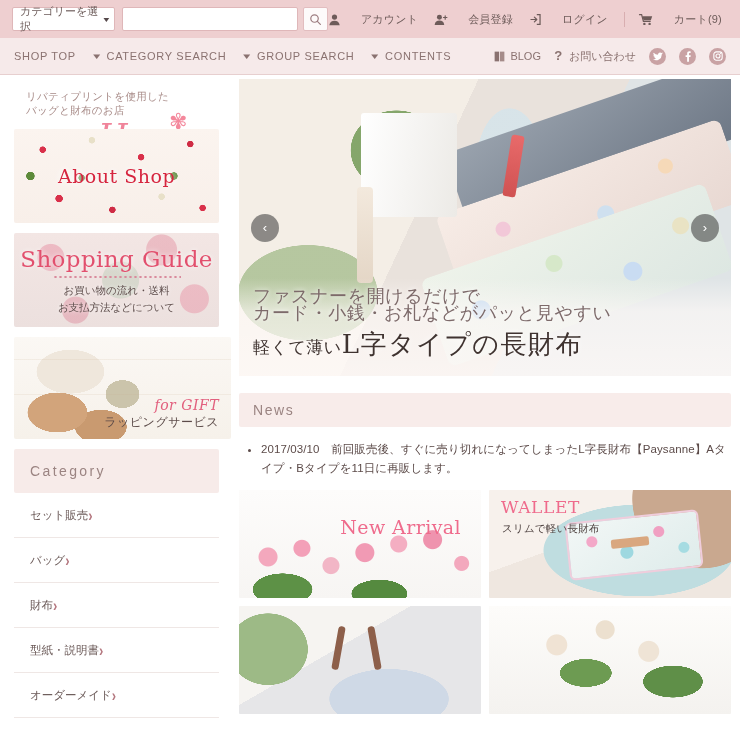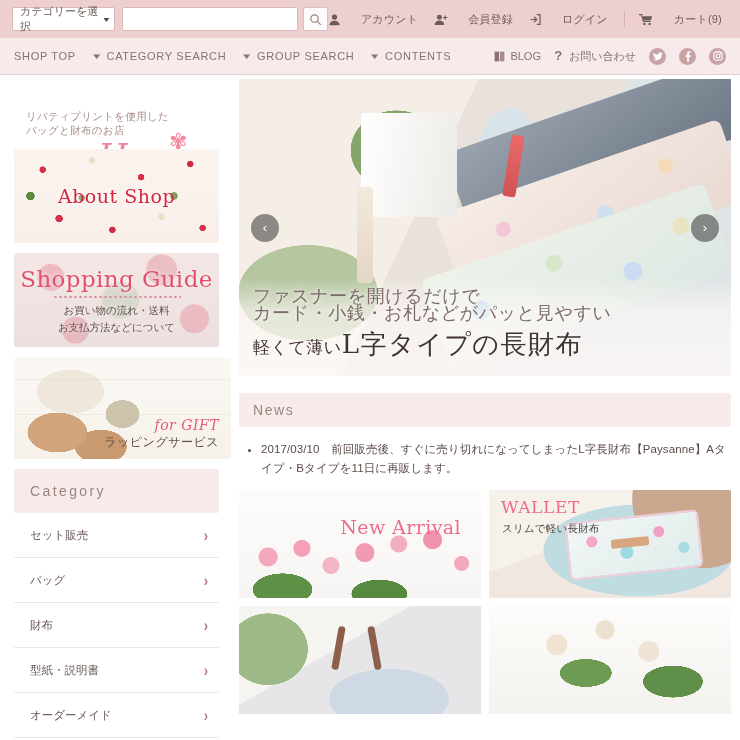--- a/index.html
+++ b/index.html
@@ -144,21 +144,21 @@
     justify-content: center;
     cursor: pointer;
   }
 
   
   .page { display: flex; padding: 0 14px; box-sizing: border-box; }
   .sidebar { width: 205px; flex: 0 0 205px; }
   .content { flex: 1; margin-left: 20px; }
 
   
-  .logo-block { padding: 14px 0 8px 12px; height: 54px; box-sizing: border-box; margin-top: 20px; }
+  .logo-block { padding: 14px 0 8px 12px; height: 54px; box-sizing: border-box; }
   .logo-tag {
     font-size: 10.5px;
     color: #a88b88;
     line-height: 14px;
     letter-spacing: .3px;
   }
   .logo-wrap { position: relative; margin-top: 2px; padding-left: 72px; }
   .logo-name {
     font-family: "DejaVu Serif", "Liberation Serif", serif;
     font-style: italic;
@@ -280,28 +280,27 @@
     font-size: 14px;
     letter-spacing: 2.4px;
     color: #9b8482;
     border-radius: 2px;
     margin-top: 8px;
   }
   .cat-row {
     height: 45px;
     display: flex;
     align-items: center;
-    justify-content: space-between;
+    justify-content: flex-start;
     padding: 0 11px 0 16px;
     border-bottom: 1px solid #efe7e5;
     font-size: 11.5px;
     color: #6b5a58;
     cursor: pointer;
     box-sizing: border-box;
-    gap: 36px;
   }
   .cat-row .arr {
     color: #b4777f;
     font-size: 13px;
     font-weight: bold;
     transform: scaleY(1.25);
   }
 
   
   .hero {

